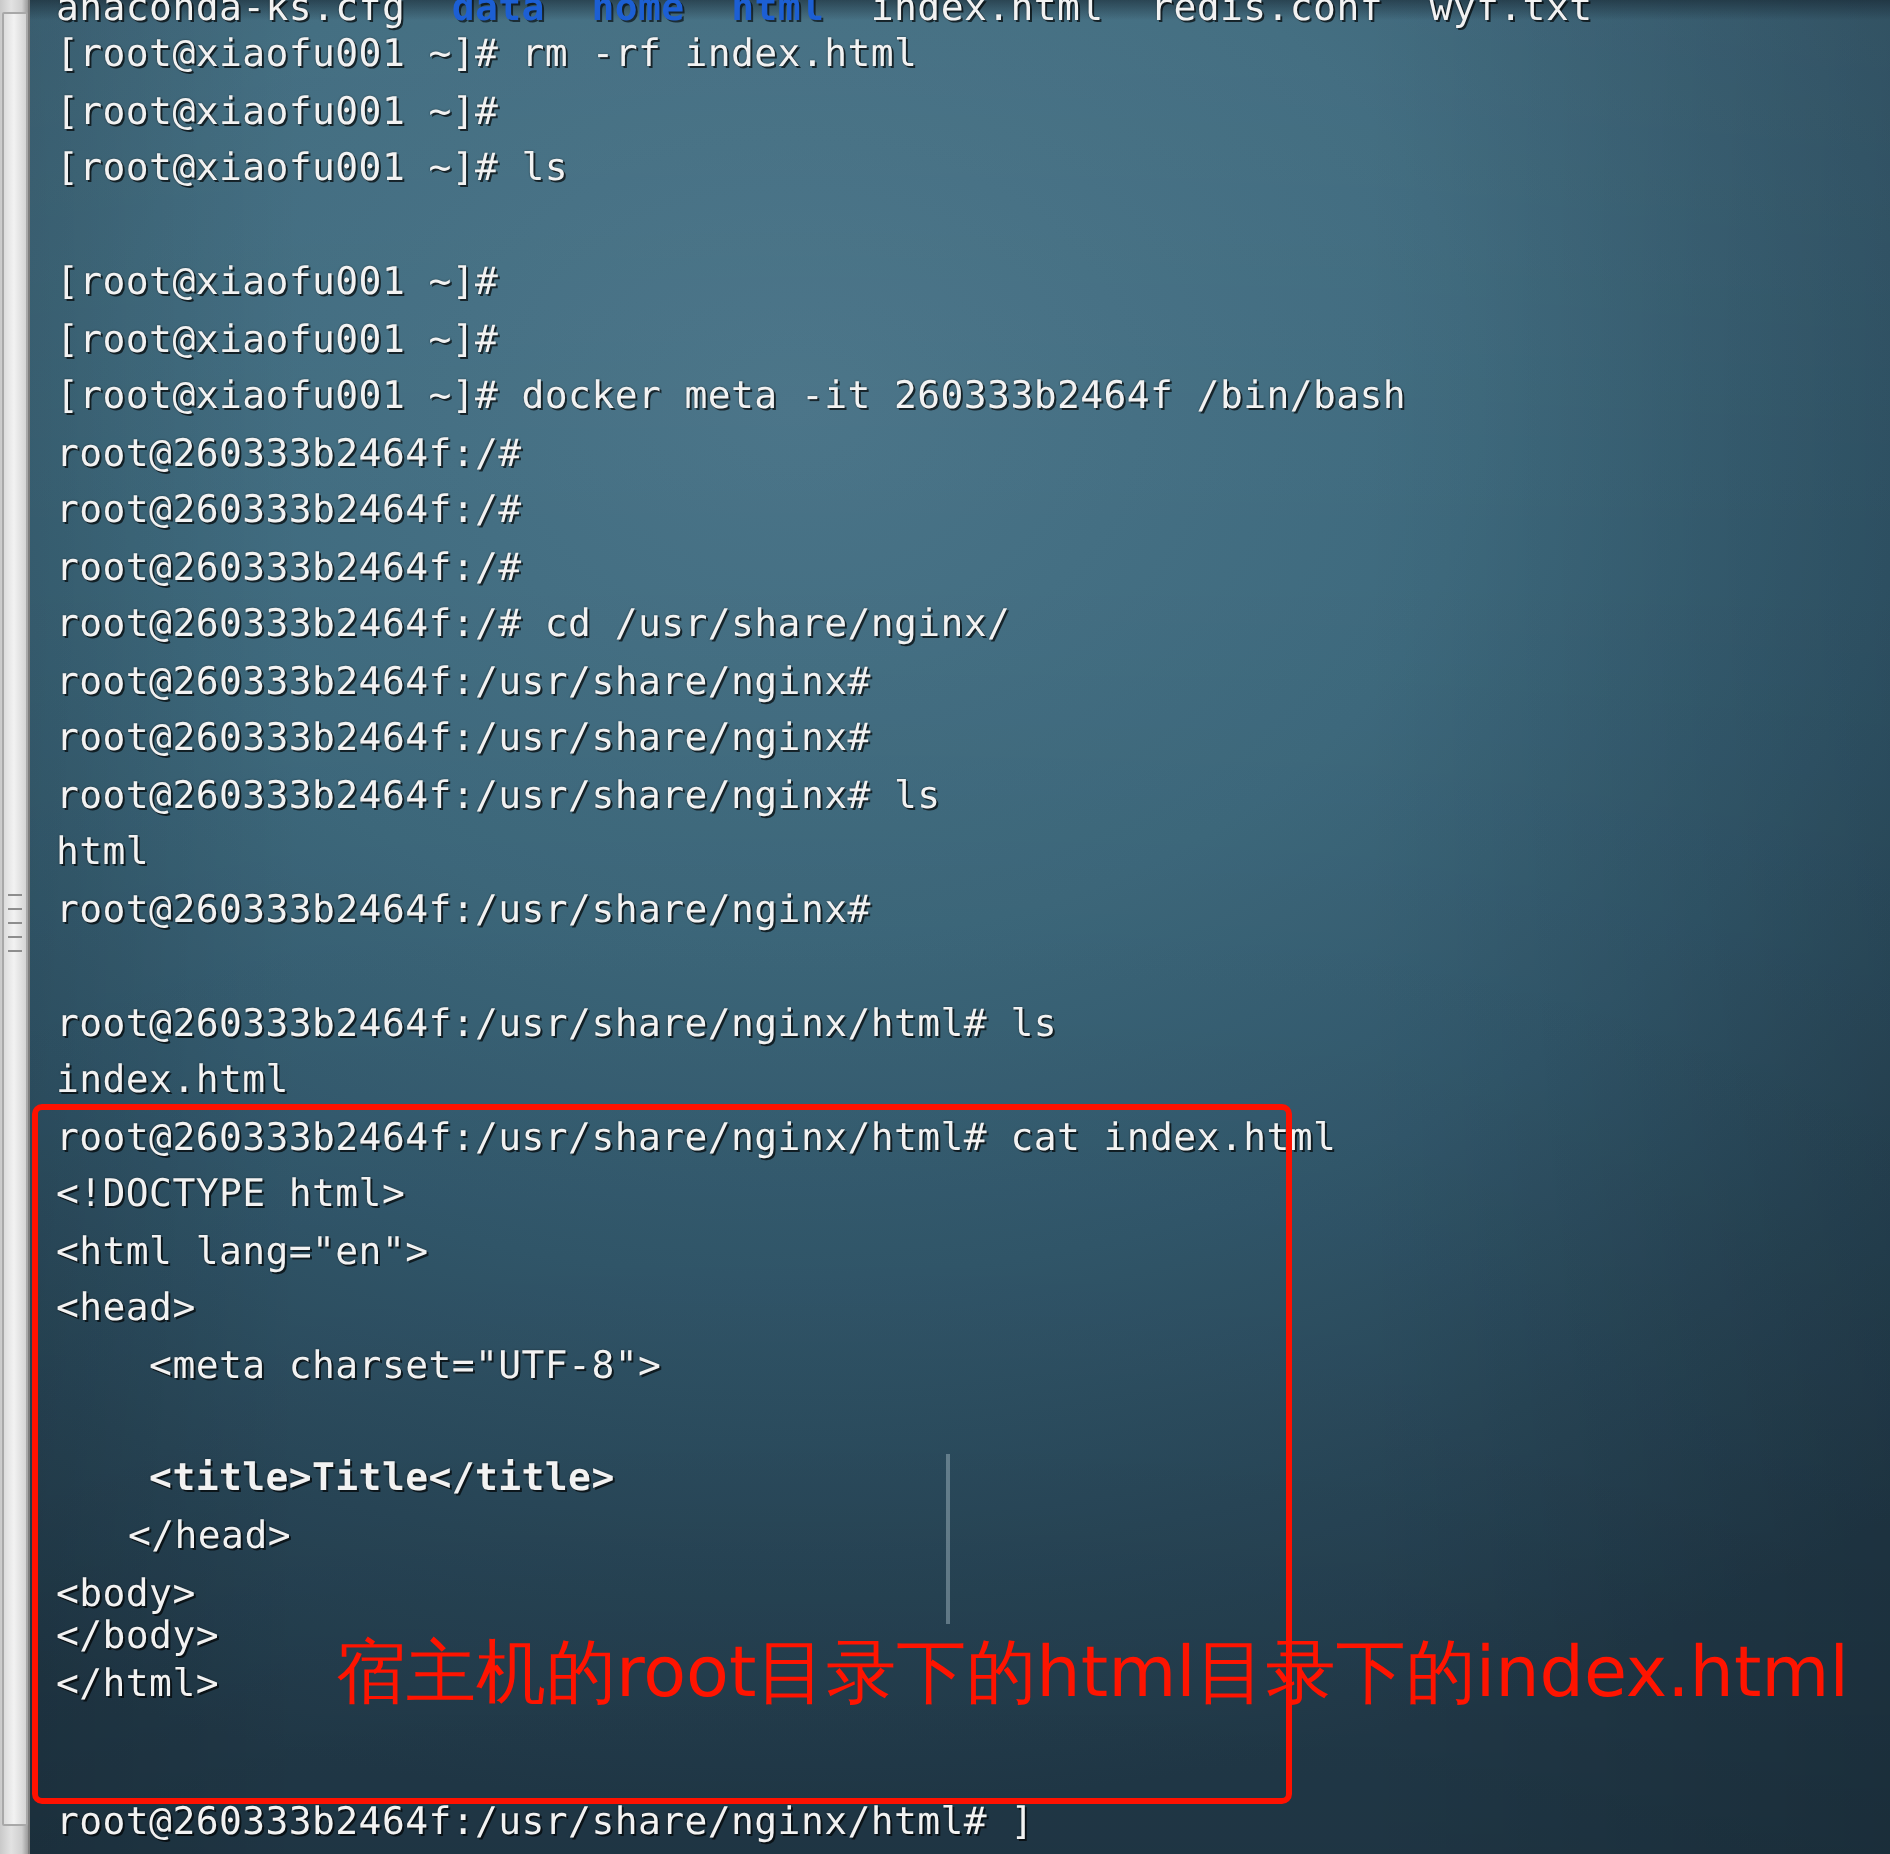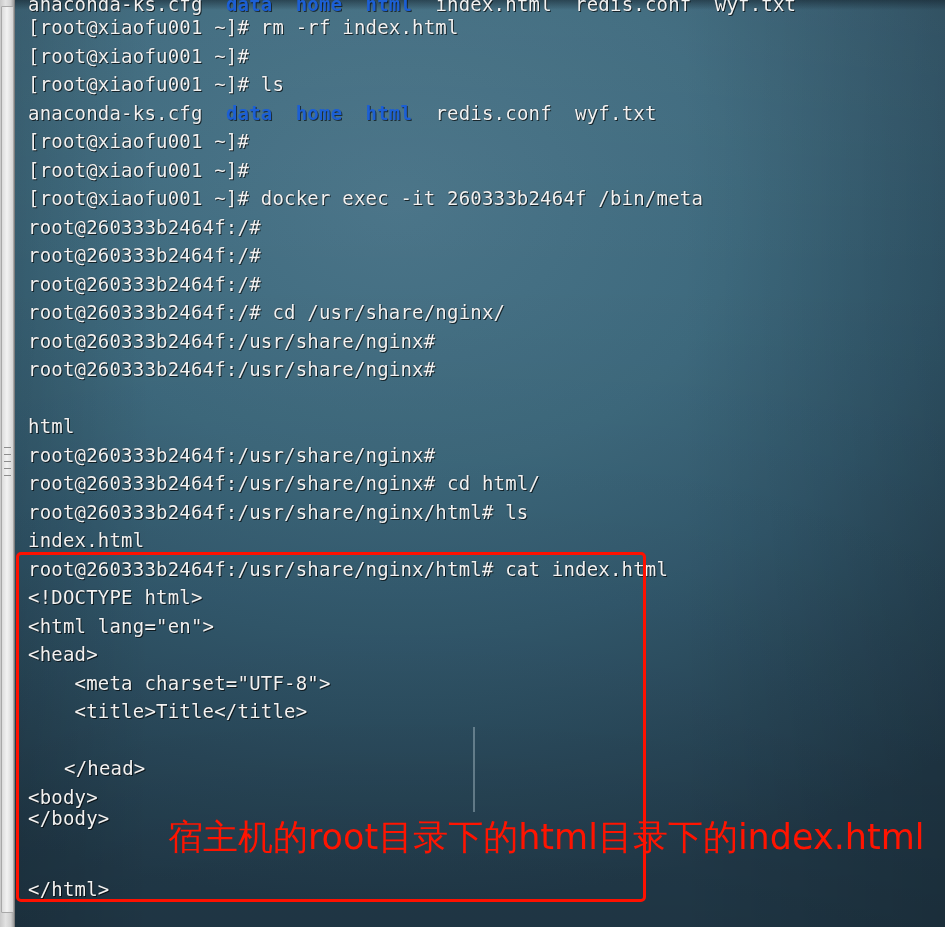--- a/index.html
+++ b/index.html
@@ -140,45 +140,45 @@
       <div class="scroll-grip" style="top:461px;"></div>
       <div class="scroll-grip" style="top:468px;"></div>
     </div>
   </div>
 
   <div class="term" id="term">
       <div class="line" style="top: -6px;"><span>anaconda-ks.cfg</span><span>  </span><span class="dir">data</span><span>  </span><span class="dir">home</span><span>  </span><span class="dir">html</span><span>  </span><span>index.html</span><span>  </span><span>redis.conf</span><span>  </span><span>wyf.txt</span></div>
       <div class="line" style="top: 17px;">[root@xiaofu001 ~]# rm -rf index.html</div>
       <div class="line" style="top: 46px;">[root@xiaofu001 ~]#</div>
       <div class="line" style="top: 74px;">[root@xiaofu001 ~]# ls</div>
-      <div class="line" style="top: 103px;"><span>anaconda-ks.cfg</span><span>  </span><span class="dir">data</span><span>  </span><span class="dir">home</span><span>  </span><span class="dir">html</span><span>  </span><span>redis.conf</span><span>  </span><span>wyf.txt</span></div>
       <div class="line" style="top: 131px;">[root@xiaofu001 ~]#</div>
       <div class="line" style="top: 160px;">[root@xiaofu001 ~]#</div>
-      <div class="line" style="top: 188px;">[root@xiaofu001 ~]# docker exec -it 260333b2464f /bin/meta</div>
+      <div class="line" style="top: 188px;">[root@xiaofu001 ~]# docker meta -it 260333b2464f /bin/bash</div>
       <div class="line" style="top: 217px;">root@260333b2464f:/#</div>
       <div class="line" style="top: 245px;">root@260333b2464f:/#</div>
       <div class="line" style="top: 274px;">root@260333b2464f:/#</div>
       <div class="line" style="top: 302px;">root@260333b2464f:/# cd /usr/share/nginx/</div>
       <div class="line" style="top: 331px;">root@260333b2464f:/usr/share/nginx#</div>
       <div class="line" style="top: 359px;">root@260333b2464f:/usr/share/nginx#</div>
+      <div class="line" style="top: 388px;">root@260333b2464f:/usr/share/nginx# ls</div>
       <div class="line" style="top: 416px;">html</div>
       <div class="line" style="top: 445px;">root@260333b2464f:/usr/share/nginx#</div>
-      <div class="line" style="top: 473px;">root@260333b2464f:/usr/share/nginx# cd html/</div>
       <div class="line" style="top: 502px;">root@260333b2464f:/usr/share/nginx/html# ls</div>
       <div class="line" style="top: 530px;">index.html</div>
       <div class="line" style="top: 559px;">root@260333b2464f:/usr/share/nginx/html# cat index.html</div>
       <div class="line" style="top: 587px;">&lt;!DOCTYPE html&gt;</div>
       <div class="line" style="top: 616px;">&lt;html lang="en"&gt;</div>
       <div class="line" style="top: 644px;">&lt;head&gt;</div>
       <div class="line" style="top: 673px;">    &lt;meta charset="UTF-8"&gt;</div>
-      <div class="line" style="top: 701px;">    &lt;title&gt;Title&lt;/title&gt;</div>
+      <div class="line" style="top: 729px; font-weight: bold;">    &lt;title&gt;Title&lt;/title&gt;</div>
       <div class="line" style="top: 758px; margin-left: 36px;">&lt;/head&gt;</div>
       <div class="line" style="top: 787px;">&lt;body&gt;</div>
       <div class="line" style="top: 808px;">&lt;/body&gt;</div>
-      <div class="line" style="top: 832px; margin-top: 47px;">&lt;/html&gt;</div>
+      <div class="line" style="top: 832px;">&lt;/html&gt;</div>
+      <div class="line" style="top: 901px;">root@260333b2464f:/usr/share/nginx/html# ]</div>
     </div>
 
   <div class="redbox"></div>
 
   <div class="ann-caret"></div>
   <div class="annotation">
     <div>宿主机的root目录下的html目录下的index.html</div>
     
   </div>
 

